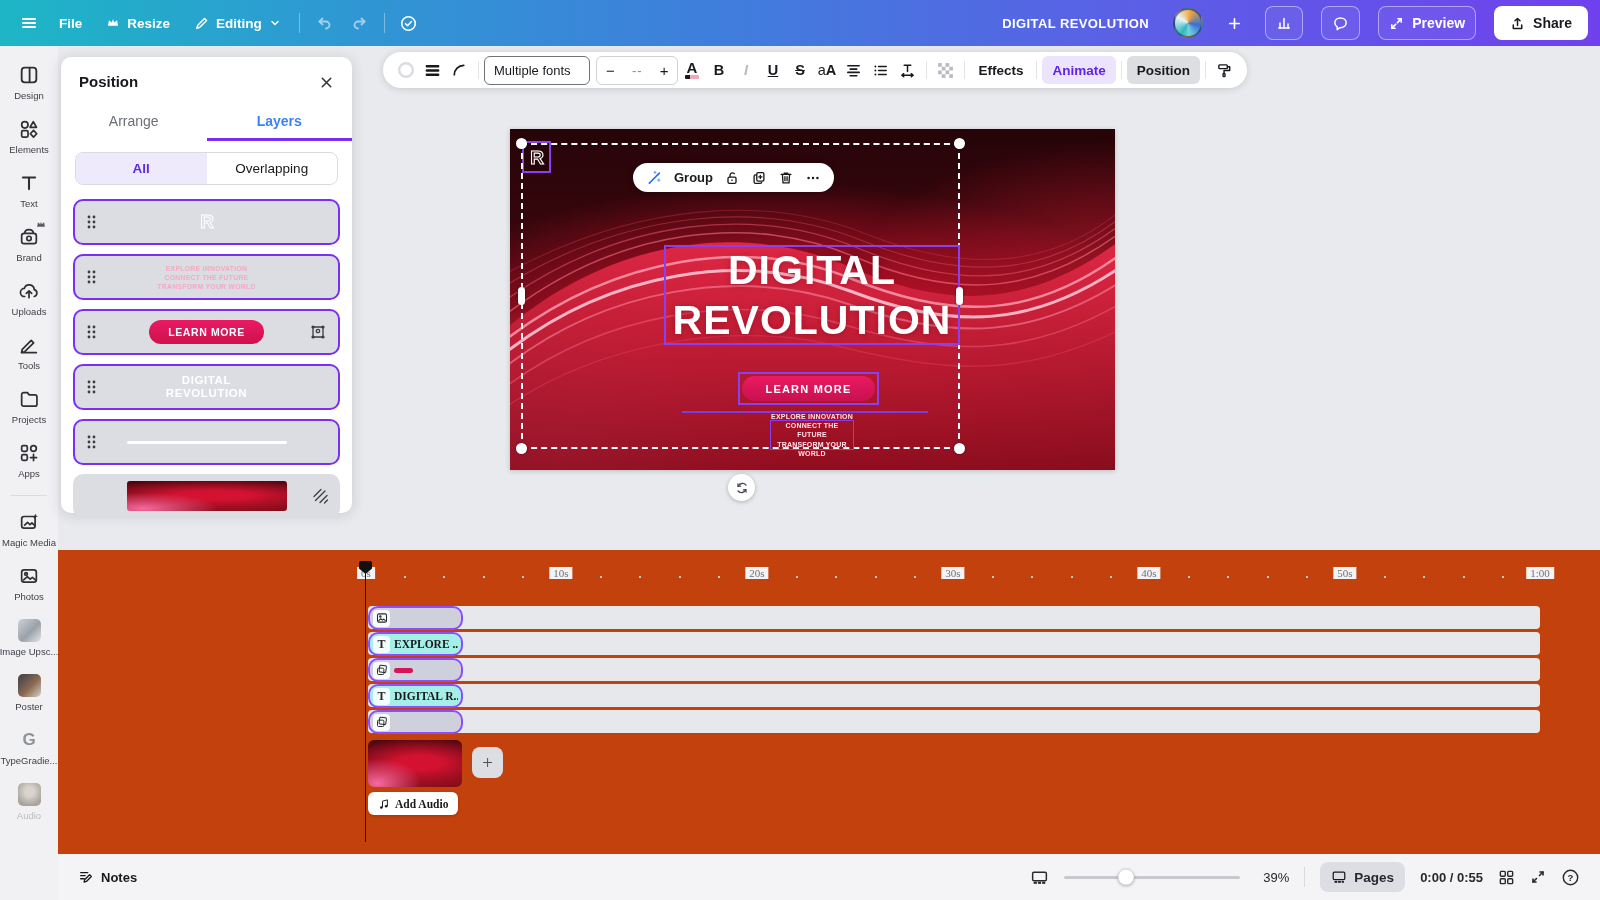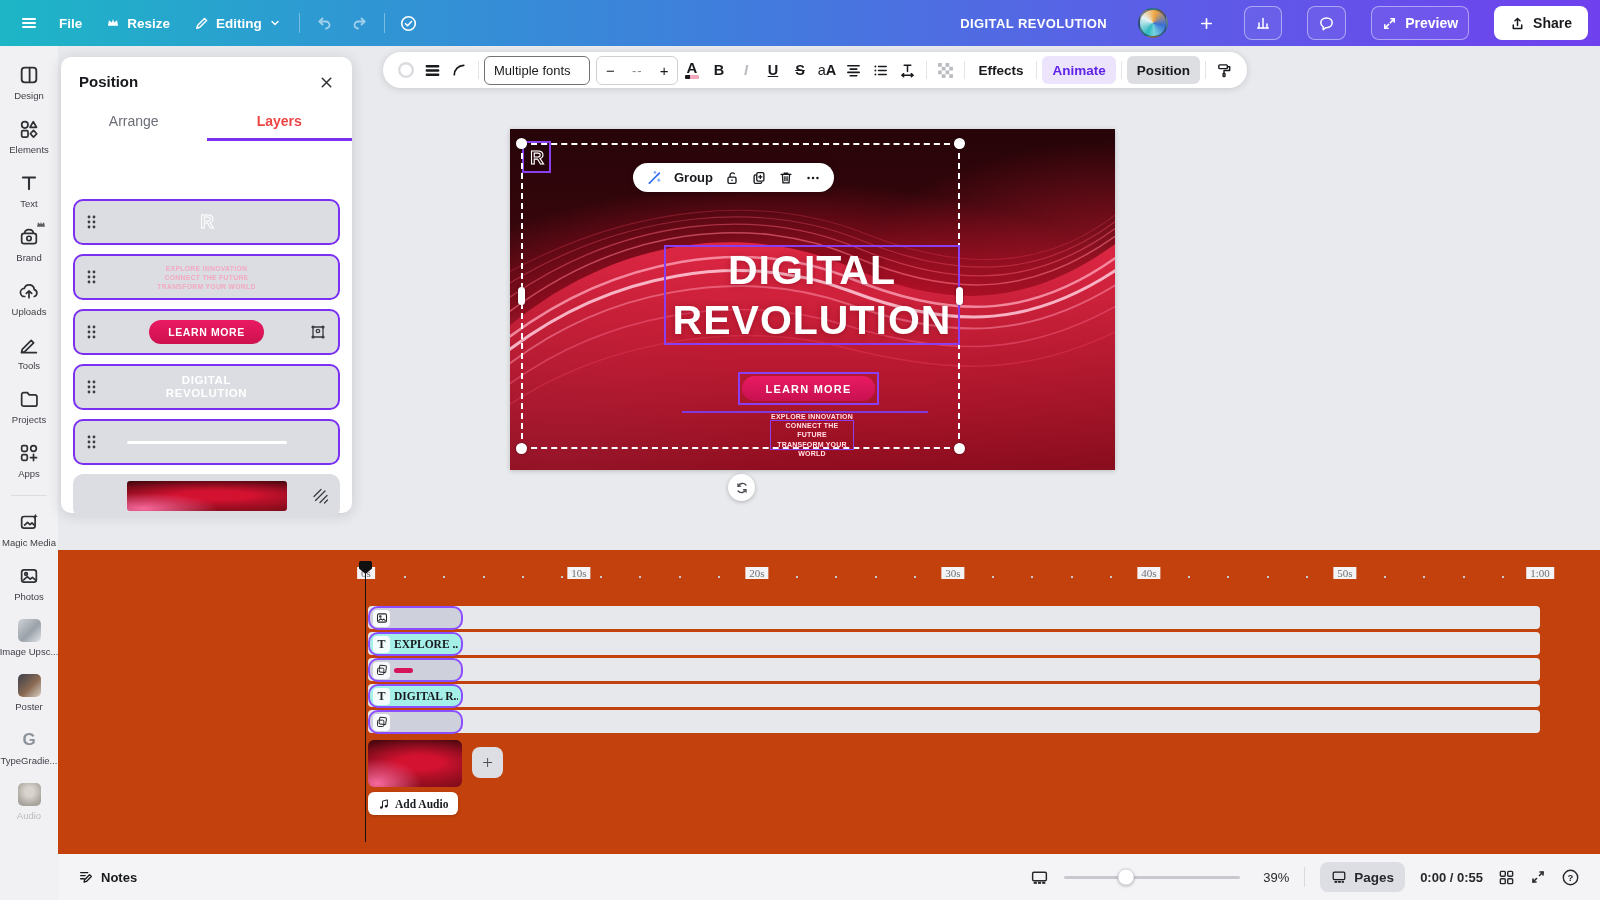--- a/index.html
+++ b/index.html
@@ -12,21 +12,21 @@
   .timeline-region { position:absolute; left:58px; top:550px; right:0; bottom:0; background:#c2410c;font-family:Liberation Serif, serif; }
 
   
   .topbar { position:absolute; top:0; left:0; width:1600px; height:46px; z-index:30;
     background:linear-gradient(90deg,#1db6c6 0%,#2f97d3 22%,#3f7edc 45%,#5a60e6 70%,#6f41ee 100%);
     display:flex; align-items:center; color:#fff; padding:0 12px; gap:2px; }
   .tb-item { display:flex; align-items:center; gap:7px; padding:0 11px; height:32px; border-radius:8px;
     font-size:13.5px; font-weight:bold; cursor:default; }
   .tb-sep { width:1px; height:20px; background:rgba(255,255,255,.35); margin:0 5px; }
   .tb-icon-btn { width:34px; height:32px; display:flex; align-items:center; justify-content:center; border-radius:8px; }
-  .tb-right { margin-left:auto; display:flex; align-items:center; gap:25px; }
+  .tb-right { margin-left:auto; display:flex; align-items:center; gap:18px; }
   .doc-title { font-size:13px; font-weight:bold; letter-spacing:.4px; margin-right:6px; }
   .avatar { width:30px; height:30px; border-radius:50%; border:2px solid rgba(20,40,60,.55);
     background:conic-gradient(from 210deg,#2fb7c0,#e8f4f7 25%,#f0a53e 45%,#3a6fd8 70%,#74d3dd 90%,#2fb7c0); }
   .pill-outline { display:flex; align-items:center; justify-content:center; gap:8px; height:34px; min-width:38px;
     border:1px solid rgba(255,255,255,.45); border-radius:8px; background:rgba(255,255,255,.06);
     font-size:14px; font-weight:bold; padding:0 10px; }
   .share-btn { display:flex; align-items:center; gap:8px; height:34px; background:#fff; color:#17191c;
     border-radius:8px; padding:0 16px; font-size:14px; font-weight:bold; }
   .dim { opacity:.55; }
 
@@ -42,21 +42,21 @@
 
   
   .panel { position:absolute; left:61px; top:57px; width:291px; height:456px; background:#fff; z-index:25;
     border-radius:10px; box-shadow:0 2px 14px rgba(25,28,50,.16); }
   .panel-title { position:absolute; left:18px; top:16px; font-size:15px; font-weight:bold; }
   .panel-close { position:absolute; right:14px; top:13px; width:24px; height:24px; display:flex;
     align-items:center; justify-content:center; color:#33353a; }
   .panel-tabs { position:absolute; left:0; top:48px; width:100%; display:flex; }
   .panel-tab { flex:1; text-align:center; padding:8px 0 9px; font-size:14px; color:#6b6e76;
     border-bottom:3px solid transparent; }
-  .panel-tab.active { color:#ef4444; font-weight:bold; border-bottom-color:#7a2ff2; }
+  .panel-tab.active { color:#3b82f6; font-weight:bold; border-bottom-color:#7a2ff2; }
   .segmented { position:absolute; left:14px; right:14px; top:95px; height:33px; border:1px solid #dadbe0;
     border-radius:8px; display:flex; overflow:hidden; background:#fff; }
   .seg { flex:1; display:flex; align-items:center; justify-content:center; font-size:13.5px; }
   .seg.active { background:#efe9fc; color:#5c2de0; font-weight:bold; }
   .layers { position:absolute; left:12px; right:12px; top:142px; }
   .layer { position:relative; height:46px; border-radius:10px; background:#dbdde2; border:2px solid #7a2ff2;
     margin-bottom:9px; display:flex; align-items:center; justify-content:center; }
   .layer.noborder { border:none; height:44px; }
   .drag { position:absolute; left:11px; top:50%; transform:translateY(-50%); color:#3a3c40; }
   .layer-btn-pill { background:linear-gradient(180deg,#ea1a62,#ce114f); color:#fff; font-size:10.5px;
@@ -408,20 +408,24 @@
       <span>
         <svg width="15" height="15" viewBox="0 0 16 16" fill="none" stroke="#33353a" stroke-width="1.7" stroke-linecap="round">
             <path d="M3.5 3.5l9 9M12.5 3.5l-9 9"></path>
           </svg>
       </span>
     </div>
     <div class="panel-tabs">
       <div class="panel-tab">Arrange</div>
       <div class="panel-tab active">Layers</div>
     </div>
+    <div class="segmented">
+      <div class="seg active">All</div>
+      <div class="seg">Overlapping</div>
+    </div>
 
     <div class="layers">
       <div class="layer">
         <span class="drag">
           <svg width="11" height="16" viewBox="0 0 11 16">
               <g fill="#3a3c40">
                 <circle cx="3" cy="3" r="1.4"></circle>
                 <circle cx="8" cy="3" r="1.4"></circle>
                 <circle cx="3" cy="8" r="1.4"></circle>
                 <circle cx="8" cy="8" r="1.4"></circle>
@@ -736,21 +740,21 @@
         <path d="M3.3 3.4l.3 2.8 2.8-.3"></path>
         <path d="M3.5 11.5a5.3 5.3 0 0 0 8.9-1.7"></path>
         <path d="M12.7 12.6l-.3-2.8-2.8.3"></path>
       </svg>
   </div>
 
 
   <div class="timeline-region">
     <div class="ruler-ticks"></div>
     <span class="ruler-lbl" style="left:308px">0s</span>
-    <span class="ruler-lbl" style="left:521px">10s</span>
+    <span class="ruler-lbl" style="left:503px">10s</span>
     <span class="ruler-lbl" style="left:699px">20s</span>
     <span class="ruler-lbl" style="left:895px">30s</span>
     <span class="ruler-lbl" style="left:1091px">40s</span>
     <span class="ruler-lbl" style="left:1287px">50s</span>
     <span class="ruler-lbl" style="left:1482px">1:00</span>
     <div class="playhead-marker"></div>
     <div class="playhead-line"></div>
 
     <div class="lane" style="top:56px"></div>
     <div class="lane" style="top:82px"></div>

